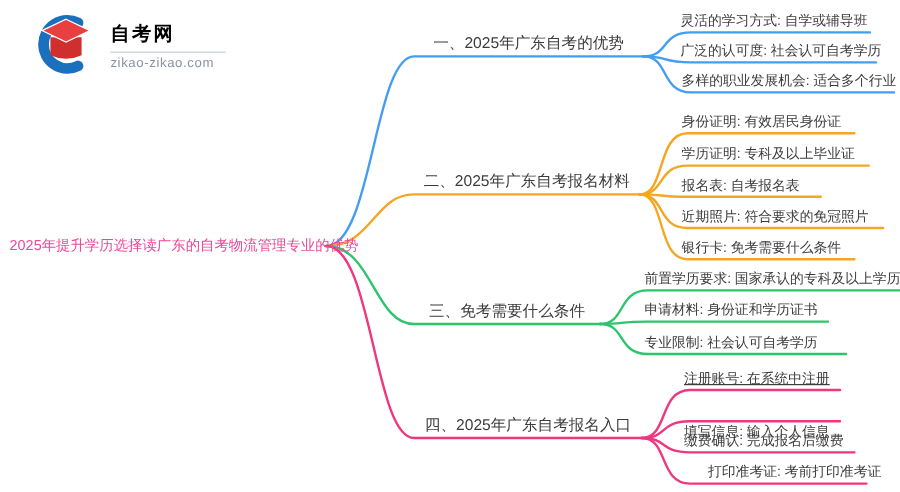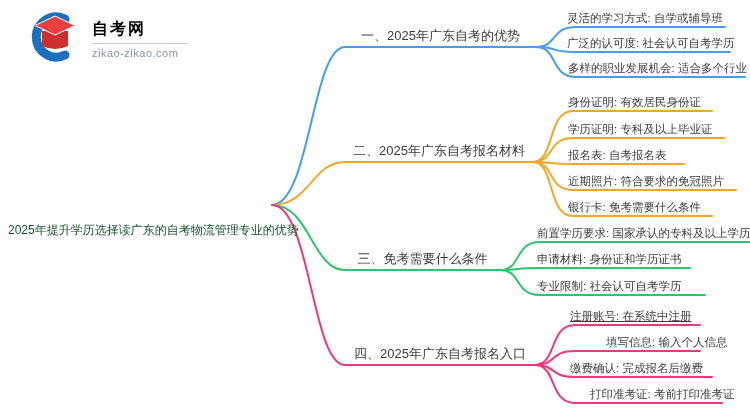--- a/index.html
+++ b/index.html
@@ -10,21 +10,21 @@
   
   #logo{position:absolute;left:26px;top:11px;display:flex;align-items:flex-start;}
   #logo-icon{width:54px;height:52px;}
   #logo-text{margin-left:12px;padding-top:9px;}
   #logo-title{font-size:16px;font-weight:bold;color:#000000;letter-spacing:2px;line-height:18px;}
   #logo-divider{width:96px;height:1px;background:#c9ced6;margin:5px 0 3px 0;}
   #logo-domain{font-size:11px;color:#8a93a3;letter-spacing:0.5px;}
   
   #map-svg{position:absolute;left:0;top:0;}
   .node{position:absolute;color:#3c3c3c;white-space:nowrap;}
-  #root-node{left:8px;top:196px;font-size:12px;line-height:16px;color:#14532d;margin-top:26px;}
+  #root-node{left:8px;top:196px;font-size:12px;line-height:16px;color:#ec4899;}
   .branch-label{font-size:13px;line-height:16px;height:16px;text-align:center;}
   .child-node{font-size:11.5px;line-height:14px;height:14px;text-align:left;}
 </style>
 </head>
 <body>
 
 <div id="stage">
 
   <div id="logo">
     <svg id="logo-icon" viewBox="0 0 54 52">
@@ -73,18 +73,18 @@
       <div class="node child-node" style="left: 568px; top: 122px;">学历证明: 专科及以上毕业证</div>
       <div class="node child-node" style="left: 568px; top: 148px;">报名表: 自考报名表</div>
       <div class="node child-node" style="left: 568px; top: 174px; text-align: center;">近期照片: 符合要求的免冠照片</div>
       <div class="node child-node" style="left: 568px; top: 200px;">银行卡: 免考需要什么条件</div>
       <div class="node branch-label" style="left: 345px; width: 155px; top: 251px;">三、免考需要什么条件</div>
       <div class="node child-node" style="left: 537px; top: 226px;">前置学历要求: 国家承认的专科及以上学历</div>
       <div class="node child-node" style="left: 537px; top: 252px;">申请材料: 身份证和学历证书</div>
       <div class="node child-node" style="left: 537px; top: 279px;">专业限制: 社会认可自考学历</div>
       <div class="node branch-label" style="left: 345px; width: 190px; top: 346px;">四、2025年广东自考报名入口</div>
       <div class="node child-node" style="left: 570px; top: 309px; text-decoration: underline;">注册账号: 在系统中注册</div>
-      <div class="node child-node" style="left: 570px; top: 335px; margin-left: 36px;">填写信息: 输入个人信息</div>
+      <div class="node child-node" style="left: 570px; top: 353px;">填写信息: 输入个人信息</div>
       <div class="node child-node" style="left: 570px; top: 361px;">缴费确认: 完成报名后缴费</div>
       <div class="node child-node" style="left: 570px; top: 387px; margin-left: 20px;">打印准考证: 考前打印准考证</div>
     </div>
 
 </div>
 
 </body></html>

